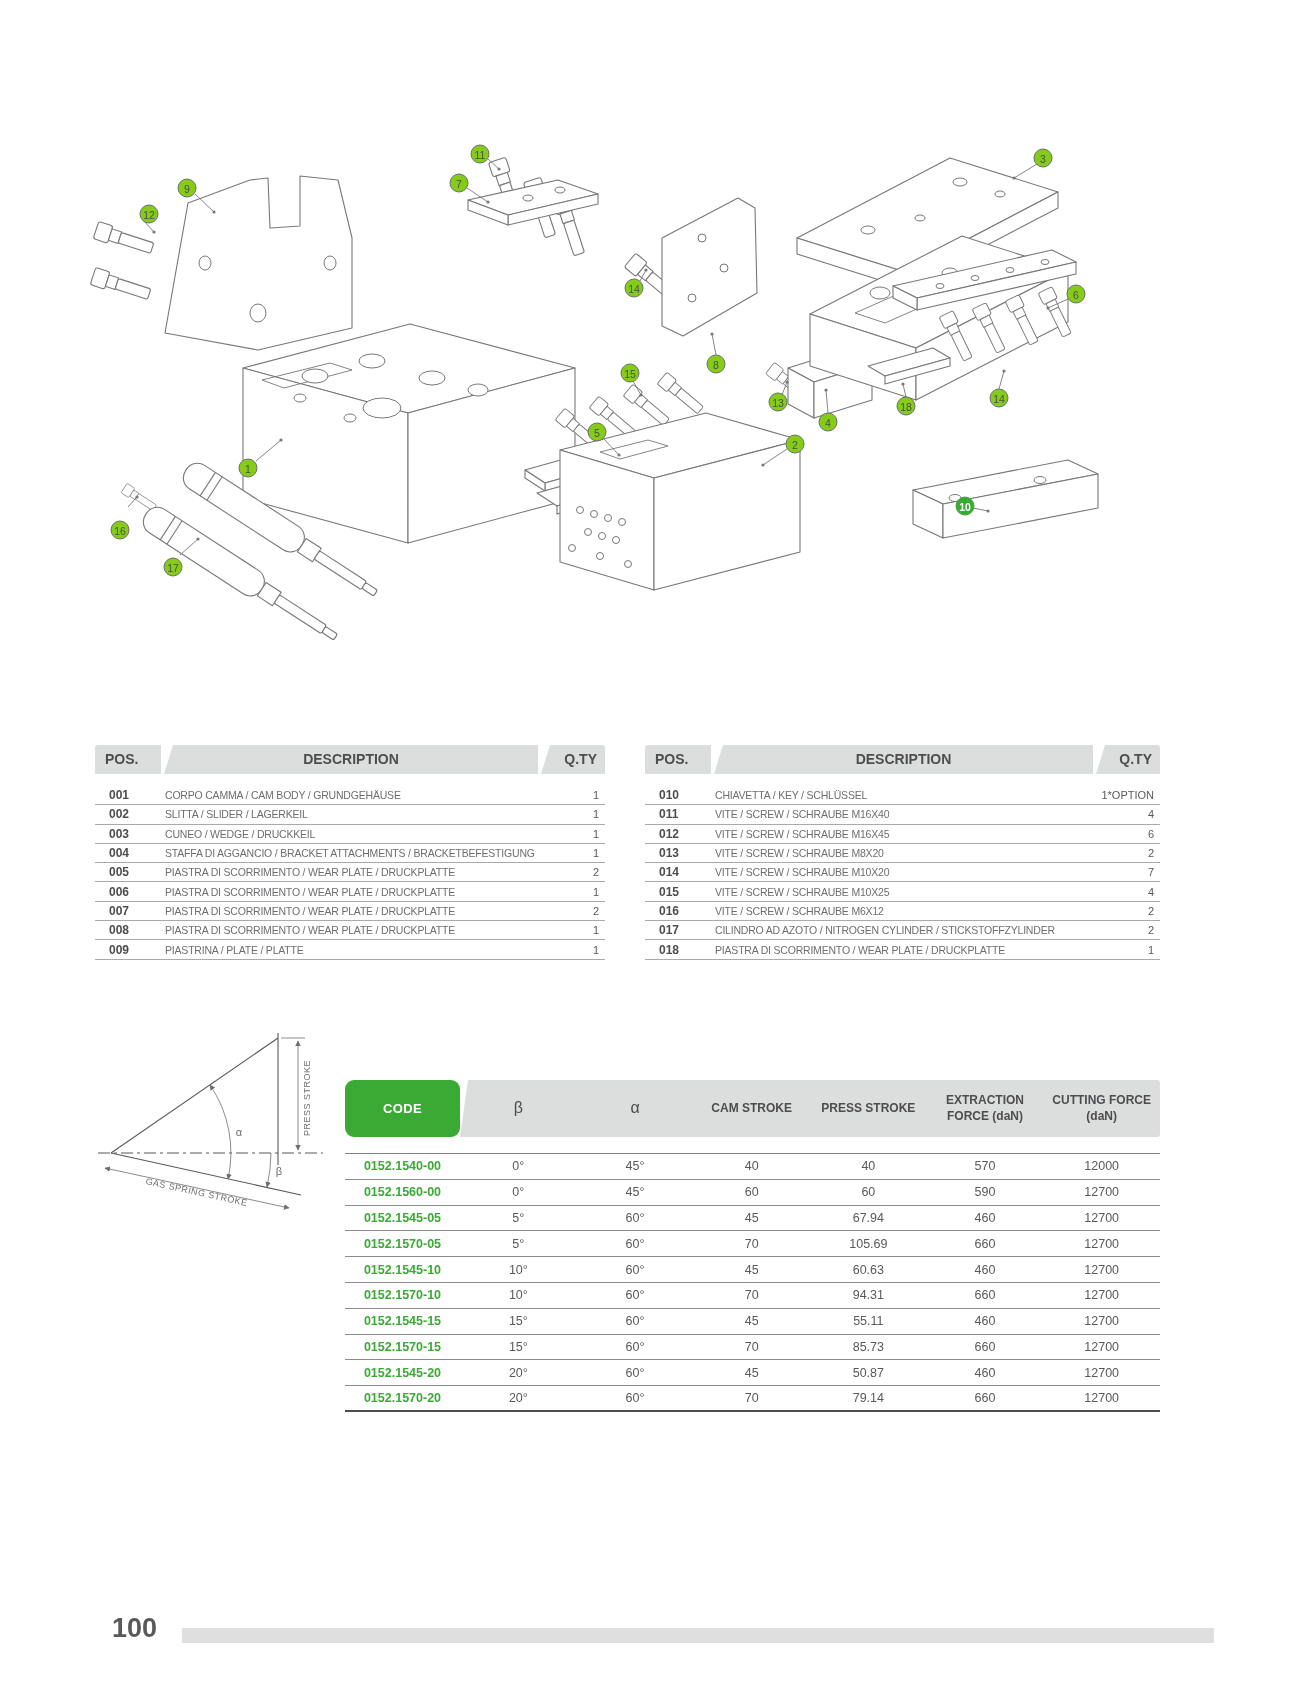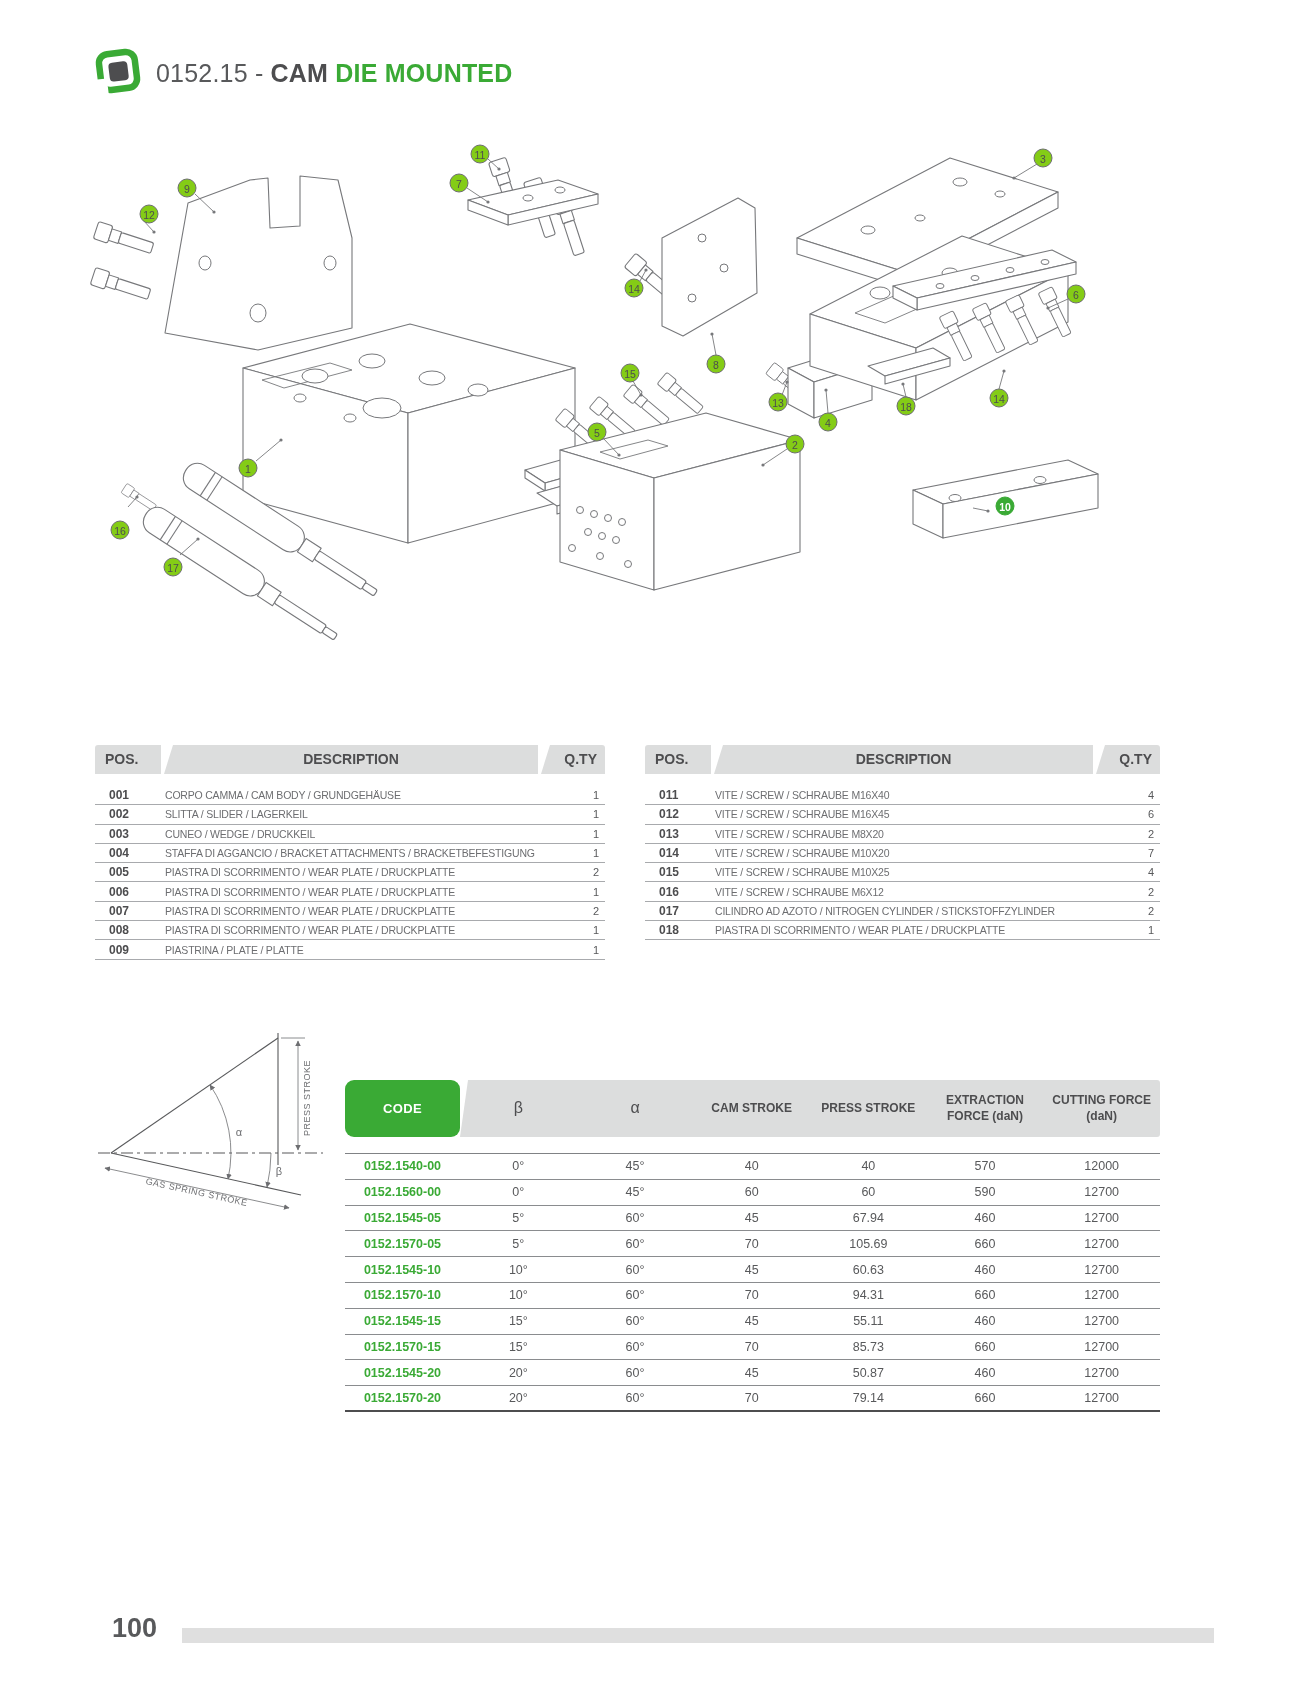--- a/index.html
+++ b/index.html
@@ -76,32 +76,20 @@
 
   
   #page-num{position:absolute;left:112px;top:1613px;font-size:27px;font-weight:bold;color:var(--mid);}
   #footer-bar{position:absolute;left:182px;top:1628px;width:1032px;height:15px;background:#dfdfdf;}
 </style>
 </head>
 <body>
 
 <div class="page">
 
-  <div id="header">
-    <span>
-      <svg width="46" height="46" viewBox="0 0 46 46">
-        <g transform="rotate(-7 23 23)">
-          <rect x="5" y="5" width="36" height="36" rx="9" fill="none" stroke="#3aaa35" stroke-width="6.5"></rect>
-          <rect x="-4" y="29" width="15" height="16" fill="#fff"></rect>
-          <rect x="14" y="14" width="19" height="19" rx="4" fill="#4d4d4f"></rect>
-        </g>
-      </svg>
-    </span>
-    <h1 id="title"><span class="t-pre">0152.15 - </span><span class="t-cam">CAM </span><span class="t-acc">DIE MOUNTED</span></h1>
-  </div>
 
   <div id="diagram">
     <svg width="1303" height="548" viewBox="0 0 1303 548">
       <defs>
         <g id="screw">
           <rect x="0" y="-9" width="15" height="18" rx="2.5"></rect>
           <rect x="15" y="-6" width="10" height="12"></rect>
           <rect x="25" y="-5.5" width="34" height="11" rx="2"></rect>
         </g>
         <g id="cyl">
@@ -315,21 +303,21 @@
         <div class="balloon" style="left: 597px; top: 314px;">5</div>
 
         <div class="balloon" style="left: 1076px; top: 176px;">6</div>
 
         <div class="balloon" style="left: 459px; top: 65px;">7</div>
 
         <div class="balloon" style="left: 716px; top: 246px;">8</div>
 
         <div class="balloon" style="left: 187px; top: 70px;">9</div>
 
-        <div class="balloon filled" style="left: 965px; top: 388px; margin-left: 40px;">10</div>
+        <div class="balloon filled" style="left: 965px; top: 388px;">10</div>
 
         <div class="balloon" style="left: 480px; top: 36px;">11</div>
 
         <div class="balloon" style="left: 149px; top: 96px;">12</div>
 
         <div class="balloon" style="left: 778px; top: 284px;">13</div>
 
         <div class="balloon" style="left: 634px; top: 170px;">14</div>
 
         <div class="balloon" style="left: 999px; top: 280px;">14</div>
@@ -411,20 +399,25 @@
   </div>
 
   <div class="ptable" id="ptable-right">
     <div class="phead">
       <div class="h h-pos">POS.</div>
       <div class="h h-desc">DESCRIPTION</div>
       <div class="h h-qty">Q.TY</div>
     </div>
     <div class="prows">
 
+        <div class="prow">
+          <div class="c-pos">010</div>
+          <div class="c-desc">CHIAVETTA / KEY / SCHLÜSSEL</div>
+          <div class="c-qty">1*OPTION</div>
+        </div>
 
         <div class="prow">
           <div class="c-pos">011</div>
           <div class="c-desc">VITE / SCREW / SCHRAUBE M16X40</div>
           <div class="c-qty">4</div>
         </div>
 
         <div class="prow">
           <div class="c-pos">012</div>
           <div class="c-desc">VITE / SCREW / SCHRAUBE M16X45</div>

